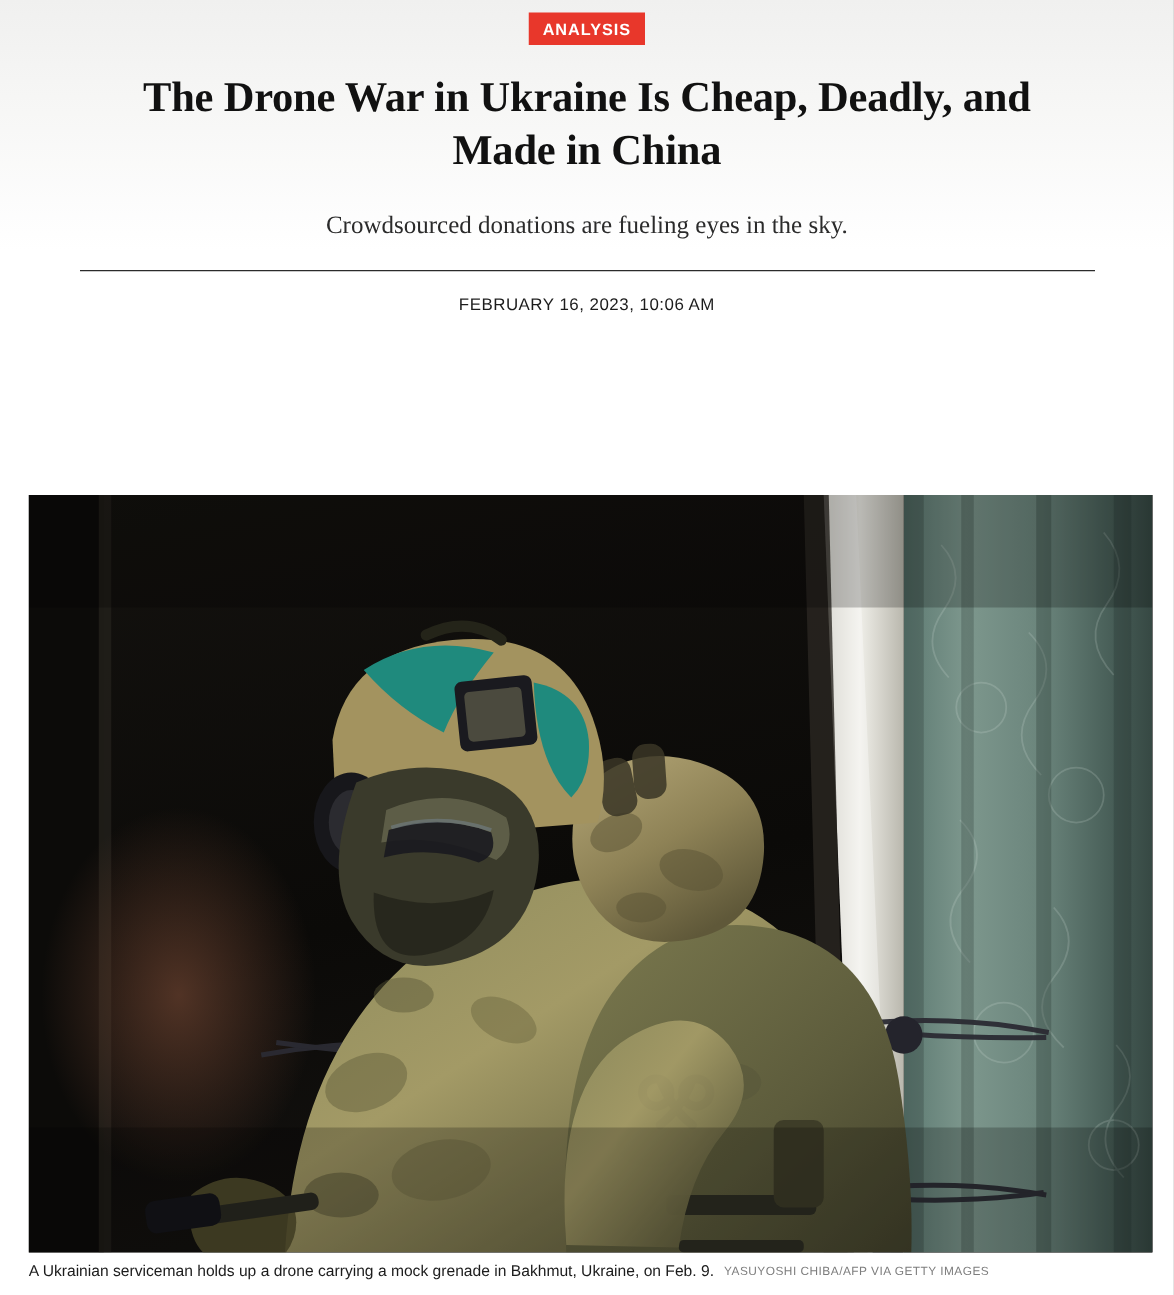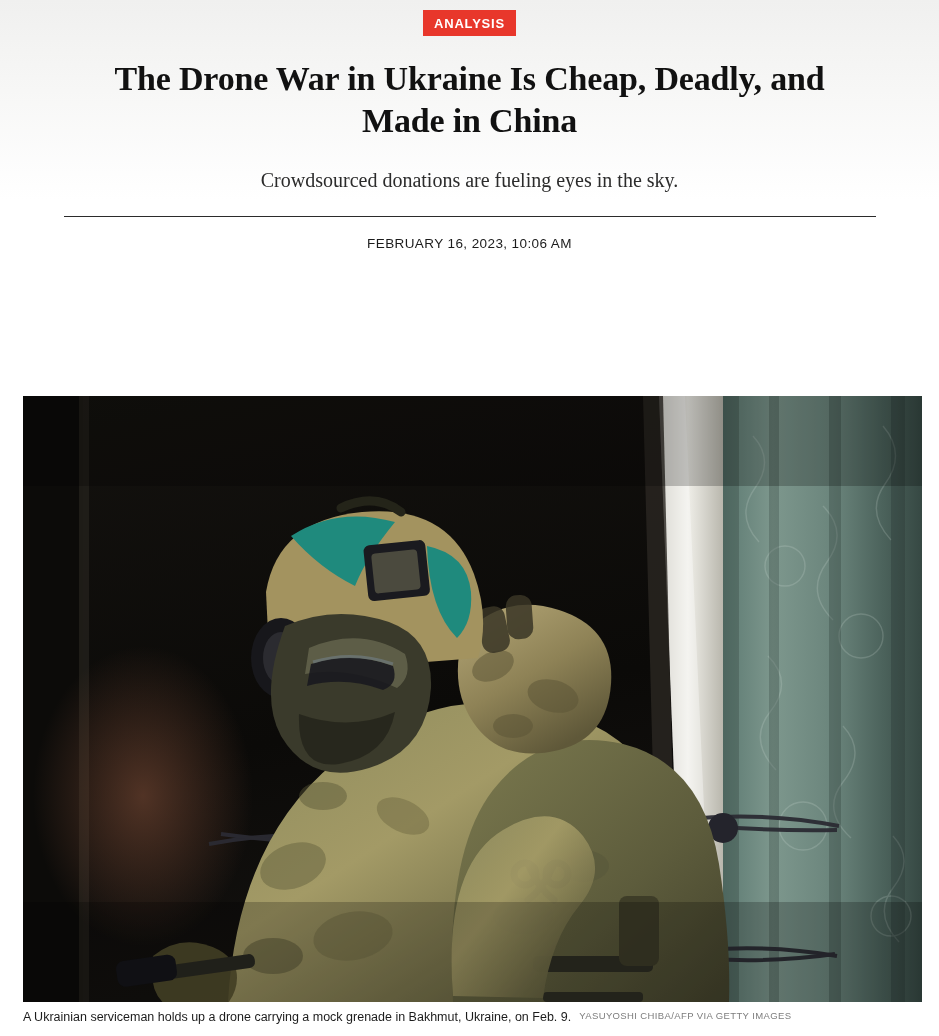--- a/index.html
+++ b/index.html
@@ -92,21 +92,21 @@
   .hero {
     position: relative;
     width: 899px;
     height: 606px;
     overflow: hidden;
     background: #0a0a09;
   }
   .hero svg { display: block; }
   .caption {
     display: flex;
-    align-items: flex-start;
+    align-items: center;
     gap: 8px;
     padding-top: 8px;
     font-family: "Liberation Sans", sans-serif;
   }
   .caption-text {
     font-size: 12.5px;
     color: #1c1c1c;
   }
   .credit {
     font-size: 9.5px;

